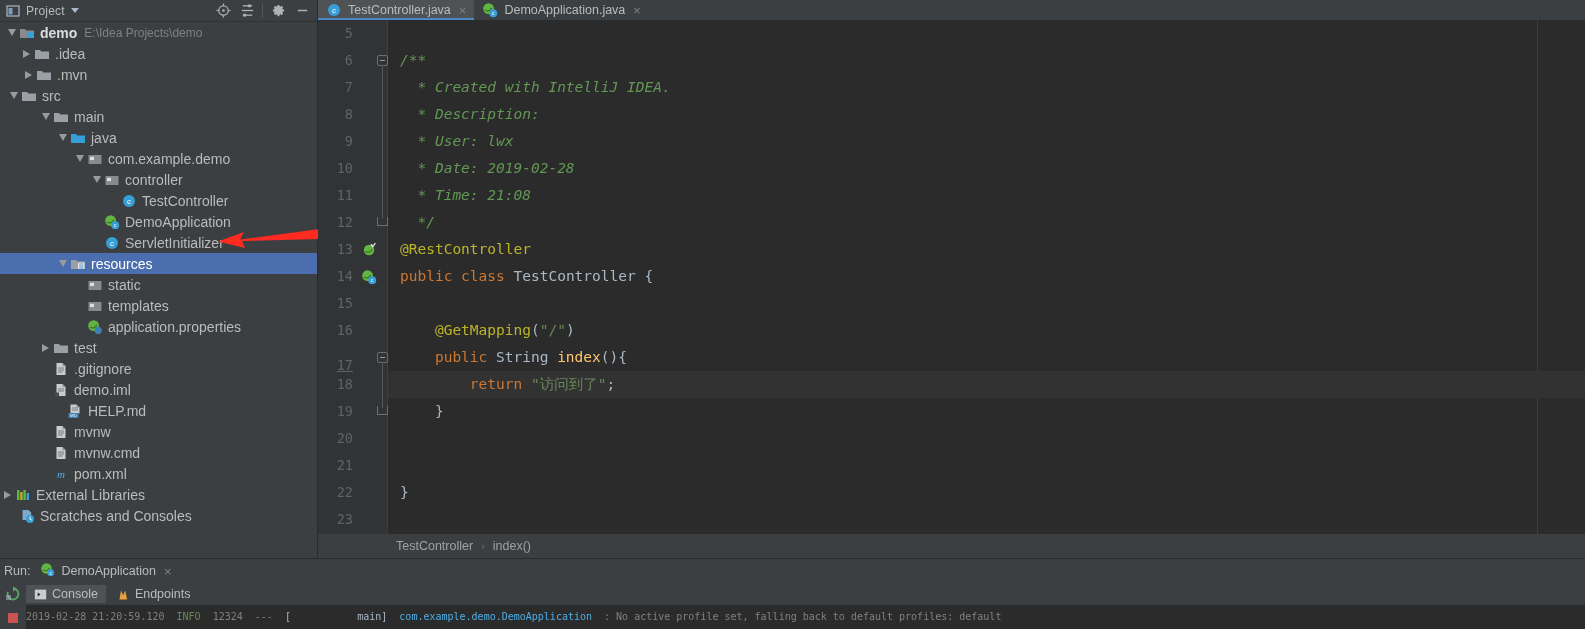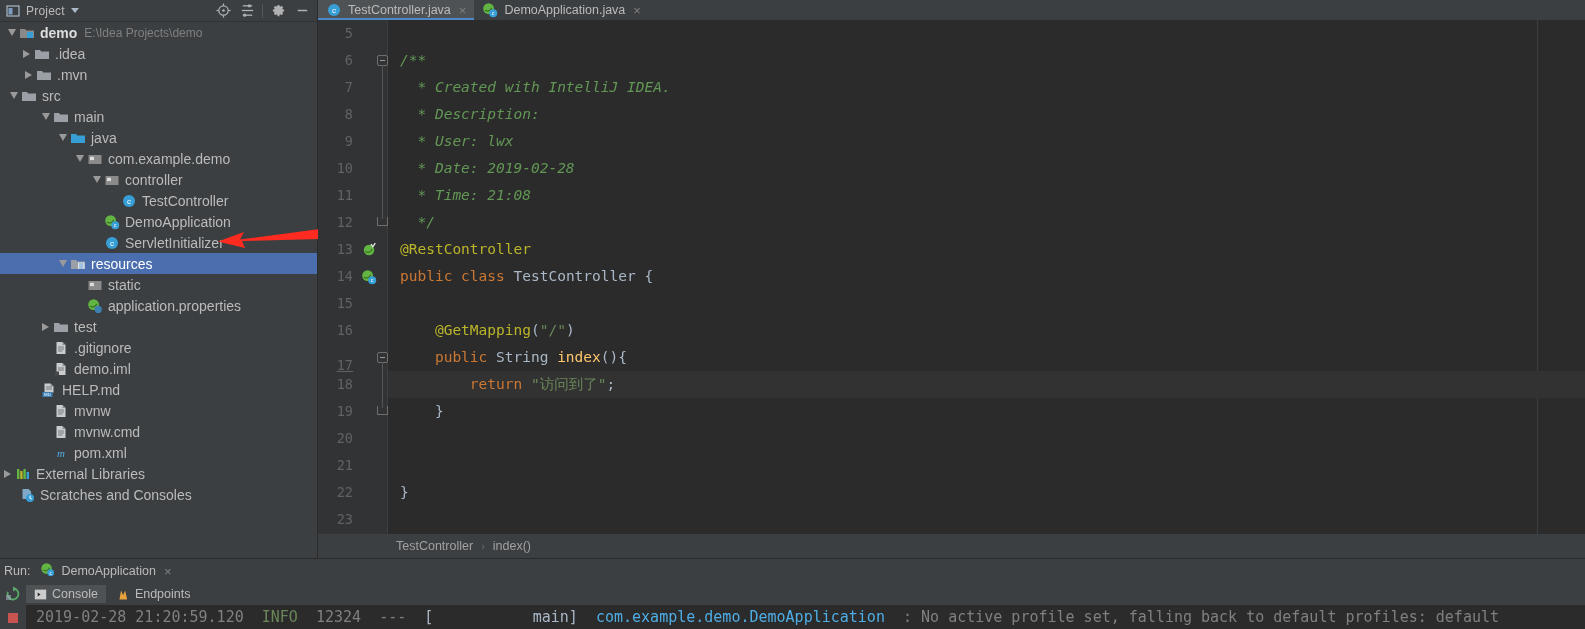--- a/index.html
+++ b/index.html
@@ -121,21 +121,21 @@
   #run-head { height: 24px; display: flex; align-items: center; padding-left: 4px; }
   #run-label { color: #BBBBBB; font-size: 12.5px; margin-right: 10px; }
   #run-config { display: flex; align-items: center; gap: 6px; font-size: 12.5px; color: #BBBBBB; }
   #run-toolstrip { position: absolute; left: 0; top: 24px; width: 26px; bottom: 0; display: flex; flex-direction: column; align-items: center; padding-top: 3px; gap: 5px; }
   #run-tabs { position: absolute; left: 26px; top: 24px; right: 0; height: 22px; display: flex; align-items: center; gap: 3px; background:#3C3F41; }
   .run-tab { display:flex; align-items:center; gap:5px; padding: 2px 8px; font-size: 12.5px; color:#BBBBBB; }
   .run-tab.active { background: #4E5254; }
   #console {
     position: absolute; left: 26px; top: 46px; right: 0; bottom: 0;
     background: #2B2B2B; overflow: hidden; font-family: "DejaVu Sans Mono", monospace;
-    font-size: 15px; padding-left: 10px; line-height: 24px; white-space: pre;
+    font-size: 10px; line-height: 24px; white-space: pre;
   }
   .lg-date { color: #808080; }
   .lg-info { color: #6A8759; }
   .lg-pid  { color: #808080; }
   .lg-th   { color: #A9B7C6; }
   .lg-cls  { color: #4EADE5; }
   .lg-msg  { color: #808080; }
 </style>
 </head>
 <body>
@@ -338,20 +338,30 @@
               <rect x="1.5" y="4" width="13" height="9" fill="#8A8A8A"></rect>
               <rect x="3" y="5.8" width="4" height="3.3" fill="#DDDDDD"></rect>
             </svg>
           </span>
           <span class="n-label">static</span>
         </div>
         <div class="node" style="padding-left: 72px;">
           <span class="twisty"></span>
           <span class="n-icon">
             <svg width="16" height="16" viewBox="0 0 16 16">
+              <rect x="1.5" y="4" width="13" height="9" fill="#8A8A8A"></rect>
+              <rect x="3" y="5.8" width="4" height="3.3" fill="#DDDDDD"></rect>
+            </svg>
+          </span>
+          <span class="n-label">templates</span>
+        </div>
+        <div class="node" style="padding-left: 72px;">
+          <span class="twisty"></span>
+          <span class="n-icon">
+            <svg width="16" height="16" viewBox="0 0 16 16">
               <circle cx="6.6" cy="6.6" r="5.4" fill="#62B543"></circle>
               <path d="M3.2 8.2c2.4 1.5 5.3.6 6.6-2.3" fill="none" stroke="#35631F" stroke-width="1.1"></path>
               <circle cx="11.2" cy="11.4" r="3.6" fill="#3D7FB3"></circle>
             </svg>
           </span>
           <span class="n-label">application.properties</span>
         </div>
         <div class="node" style="padding-left: 38px;">
           <span class="twisty">
             <span class="tri-right"></span>
@@ -386,21 +396,21 @@
               <path d="M9.5 2l3 3h-3z" fill="#8A8F93"></path>
               <g stroke="#6E7276" stroke-width="0.9">
                 <line x1="5" y1="7" x2="11" y2="7"></line>
                 <line x1="5" y1="9" x2="11" y2="9"></line>
               </g>
               <rect x="2" y="10.5" width="4" height="4" fill="#4A4A4A"></rect>
             </svg>
           </span>
           <span class="n-label">demo.iml</span>
         </div>
-        <div class="node" style="padding-left: 26px;">
+        <div class="node" style="padding-left: 52px;">
           <span class="twisty"></span>
           <span class="n-icon">
             <svg width="16" height="16" viewBox="0 0 16 16">
               <path d="M3.5 1.5h6l3 3v6h-9z" fill="#C9CCCE"></path>
               <path d="M9.5 1.5l3 3h-3z" fill="#8A8F93"></path>
               <g stroke="#6E7276" stroke-width="0.9">
                 <line x1="5" y1="5" x2="11" y2="5"></line>
                 <line x1="5" y1="7" x2="11" y2="7"></line>
               </g>
               <rect x="1.5" y="10" width="10" height="5" fill="#3D7FB3"></rect>

